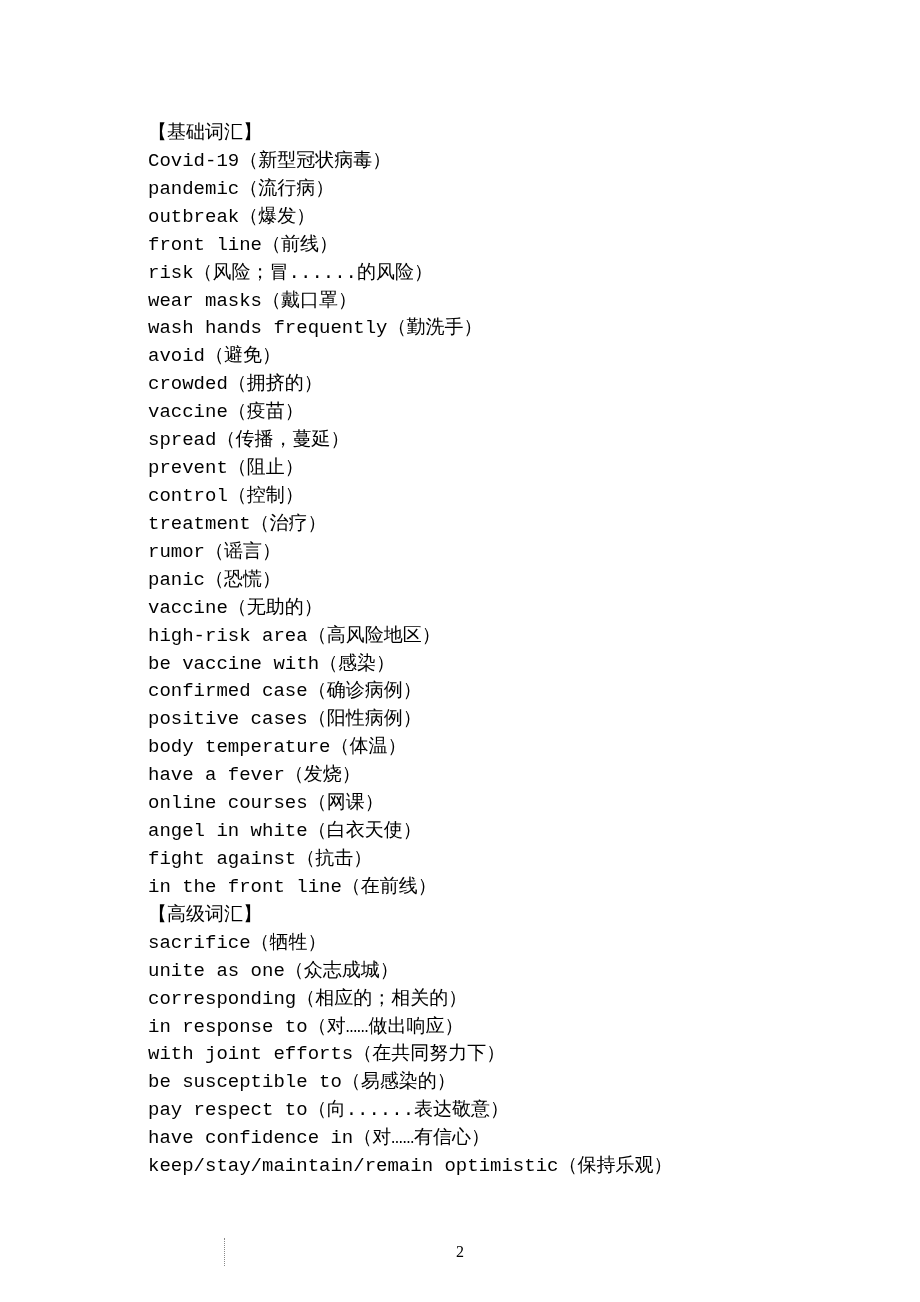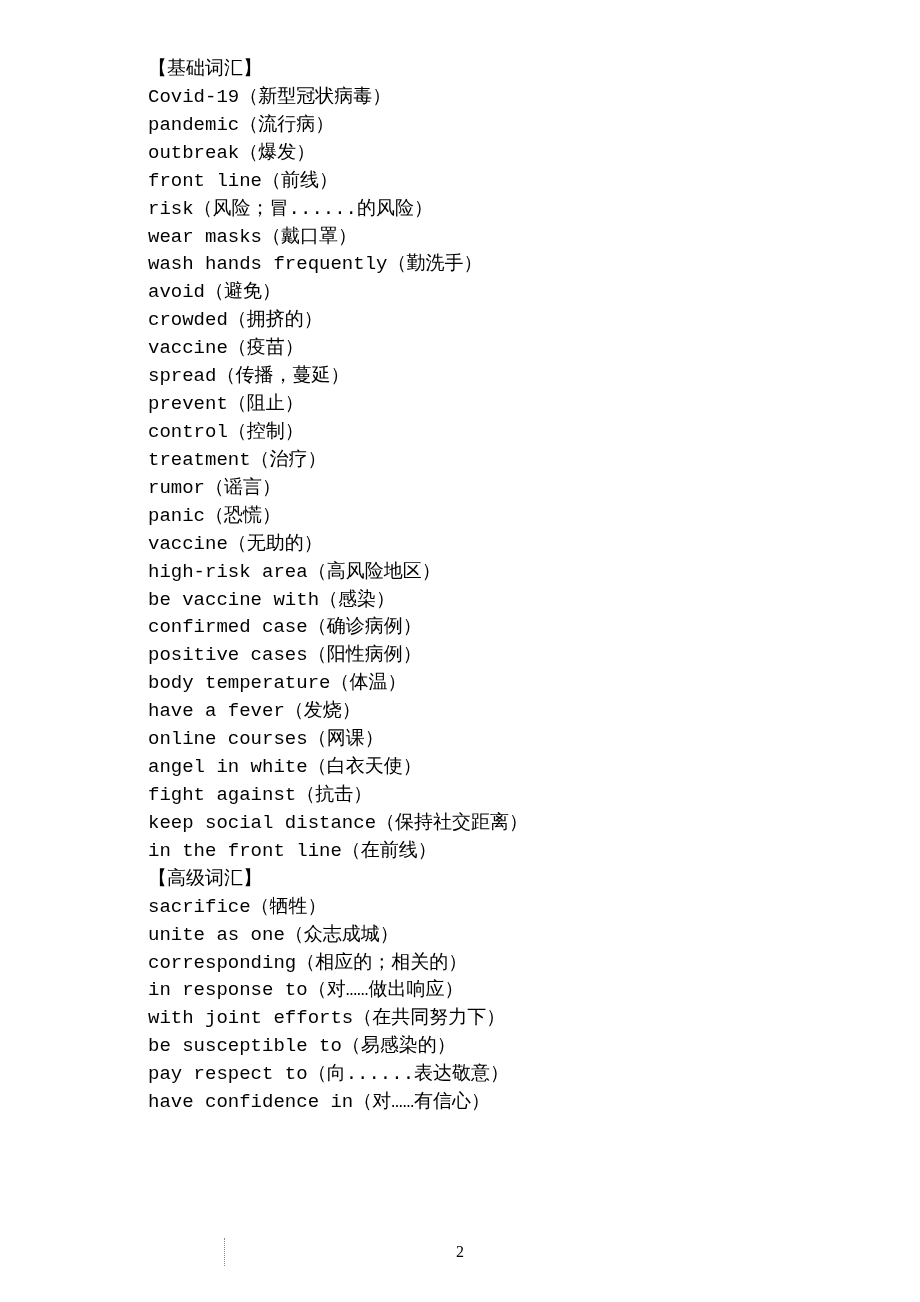--- a/index.html
+++ b/index.html
@@ -8,21 +8,21 @@
     background: #fff;
     width: 920px;
     height: 1302px;
     font-family: "SimSun", "宋体", "Courier New", monospace;
     font-size: 19px;
     line-height: 1.47;
     color: #000;
     position: relative;
   }
   .page {
-    padding: 56px 0 0 148px;
+    padding: 120px 0 0 148px;
     width: 630px;
   }
   .vocab-line {
     white-space: pre;
   }
   .heading {
     font-weight: normal;
   }
   .page-num {
     position: absolute;
@@ -66,27 +66,27 @@
   <div class="vocab-line">vaccine（无助的）</div>
   <div class="vocab-line">high-risk area（高风险地区）</div>
   <div class="vocab-line">be vaccine with（感染）</div>
   <div class="vocab-line">confirmed case（确诊病例）</div>
   <div class="vocab-line">positive cases（阳性病例）</div>
   <div class="vocab-line">body temperature（体温）</div>
   <div class="vocab-line">have a fever（发烧）</div>
   <div class="vocab-line">online courses（网课）</div>
   <div class="vocab-line">angel in white（白衣天使）</div>
   <div class="vocab-line">fight against（抗击）</div>
-  <div class="vocab-line">keep social distance（保持社交距离）</div>
   <div class="vocab-line">in the front line（在前线）</div>
   <div class="heading vocab-line">【高级词汇】</div>
   <div class="vocab-line">sacrifice（牺牲）</div>
   <div class="vocab-line">unite as one（众志成城）</div>
   <div class="vocab-line">corresponding（相应的；相关的）</div>
   <div class="vocab-line">in response to（对……做出响应）</div>
   <div class="vocab-line">with joint efforts（在共同努力下）</div>
   <div class="vocab-line">be susceptible to（易感染的）</div>
   <div class="vocab-line">pay respect to（向......表达敬意）</div>
   <div class="vocab-line">have confidence in（对……有信心）</div>
+  <div class="vocab-line">keep/stay/maintain/remain optimistic（保持乐观）</div>
 </div>
 
 <div class="tick"></div>
 <div class="page-num">2</div>
 
 </body></html>

